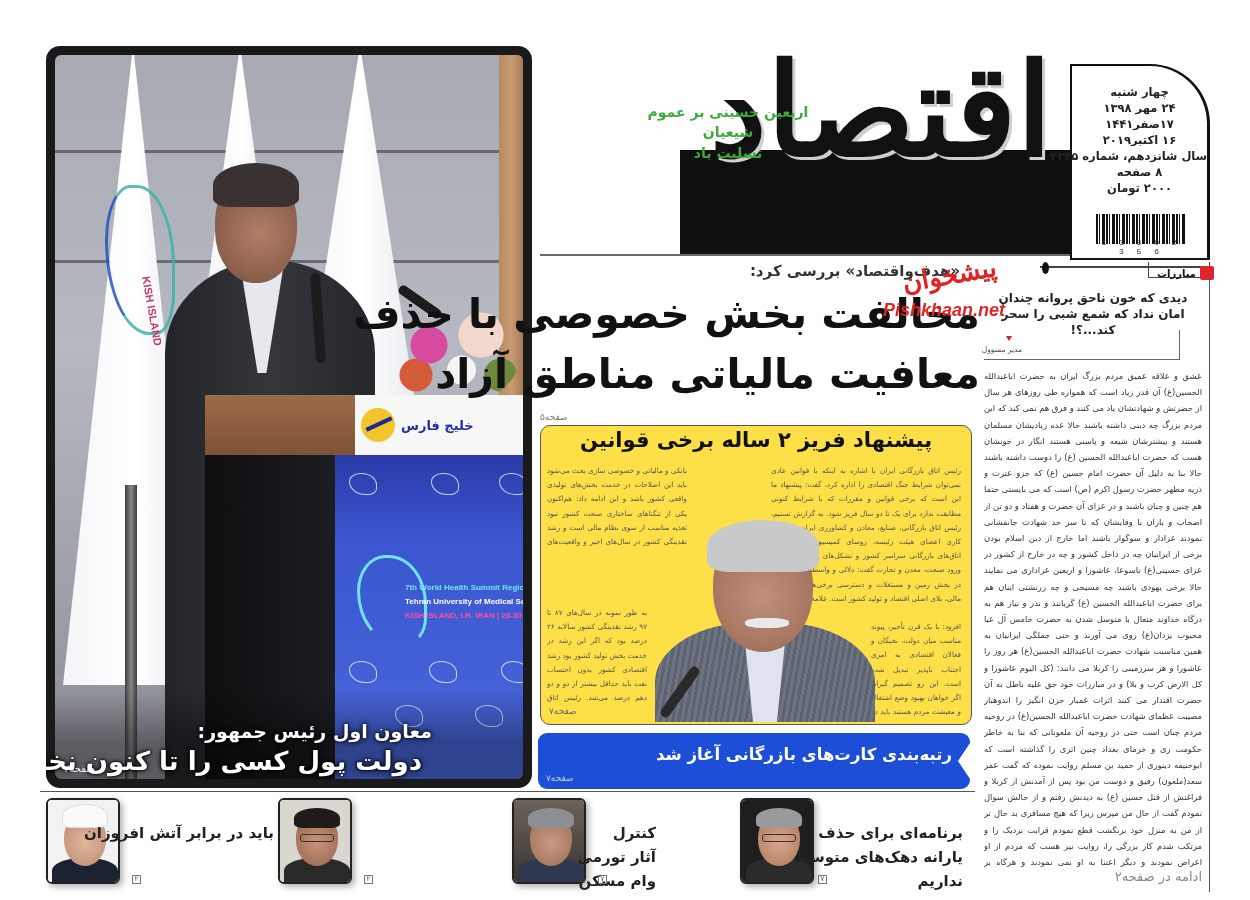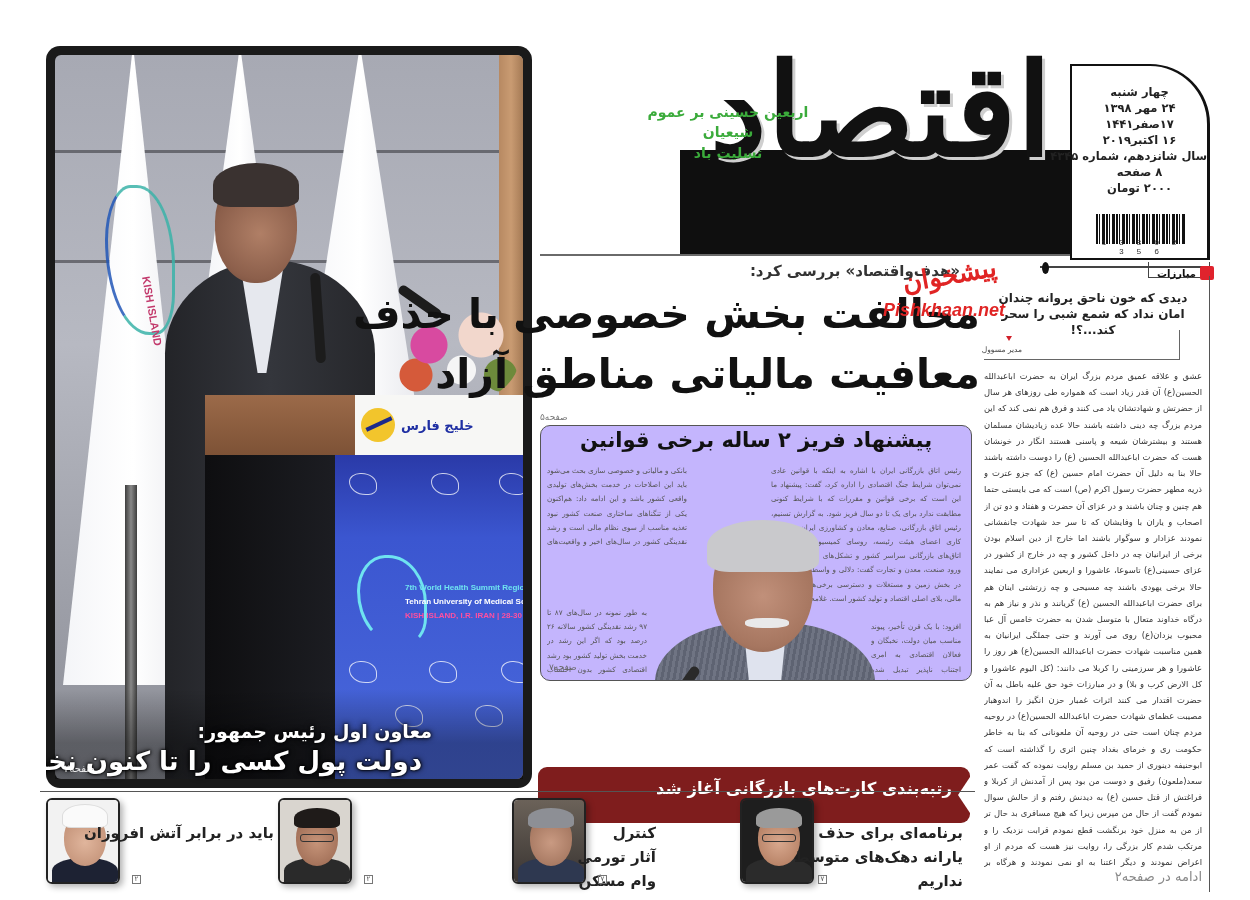--- a/index.html
+++ b/index.html
@@ -68,39 +68,39 @@
   .barcode-num { position: absolute; left: 24px; bottom: 2px; width: 90px; font-size: 8px; color: #333; direction: ltr; letter-spacing: 4px; font-family: "Liberation Mono", monospace; text-align: center; }
 
   
   .main-story { position: absolute; left: 540px; top: 260px; width: 440px; }
   .main-kicker { position: absolute; right: 20px; top: 2px; font-size: 15px; font-weight: bold; color: #333; white-space: nowrap; }
   .main-h1 { position: absolute; right: 0; top: 24px; width: 440px; text-align: center; font-size: 41px; font-weight: bold; color: #111; line-height: 60px; letter-spacing: -1px; white-space: nowrap; }
   .main-h1.l2 { top: 84px; }
   .main-pageref { position: absolute; left: 0; top: 152px; font-size: 9px; color: #777; }
 
   
-  .sub-box { position: absolute; left: 540px; top: 425px; width: 432px; height: 256px; border: 1.5px solid #555; border-radius: 10px; background: #c4b5fd; overflow: hidden; }
+  .sub-box { position: absolute; left: 540px; top: 425px; width: 432px; height: 300px; border: 1.5px solid #555; border-radius: 10px; background: #fde047; overflow: hidden; }
   .sub-title { position: absolute; top: 2px; left: 0; right: 0; text-align: center; font-size: 21px; font-weight: bold; color: #111; }
   .col-text { position: absolute; font-size: 7.2px; line-height: 14.2px; color: #555; text-align: justify; }
   .col-text.right { right: 10px; top: 38px; width: 190px; }
   .col-text.left { left: 6px; top: 38px; width: 140px; }
   .col-text.right2 { right: 10px; top: 194px; width: 90px; }
   .col-text.left2 { left: 6px; top: 180px; width: 100px; }
   .sub-pageref { position: absolute; left: 8px; bottom: 8px; font-size: 9px; color: #666; }
   .portrait { position: absolute; left: 104px; top: 88px; width: 230px; height: 208px; overflow: hidden; }
   .portrait .suit { position: absolute; left: 10px; bottom: 0; width: 220px; height: 100px; background: repeating-linear-gradient(100deg,#6f7483 0 3px,#5e6372 3px 6px); border-radius: 45% 45% 0 0 / 60% 60% 0 0; }
   .portrait .shirt { position: absolute; left: 90px; bottom: 0; width: 60px; height: 90px; background: #dfe3ee; clip-path: polygon(15% 0, 85% 0, 70% 100%, 30% 100%); }
   .portrait .neck { position: absolute; left: 98px; bottom: 80px; width: 44px; height: 30px; background: #a97b61; }
   .portrait .head { position: absolute; left: 68px; top: 14px; width: 100px; height: 124px; border-radius: 46% 46% 50% 50%; background: radial-gradient(circle at 50% 55%, #c1907a 0%, #a67660 60%, #7b5442 100%); }
   .portrait .hair { position: absolute; left: 62px; top: 6px; width: 112px; height: 52px; border-radius: 50% 50% 20% 20%; background: #c9c9cc; }
   .portrait .mustache { position: absolute; left: 100px; top: 104px; width: 44px; height: 10px; background: #e9e9ea; border-radius: 40%; }
   .portrait .mic2 { position: absolute; left: 30px; bottom: 0; width: 10px; height: 60px; background: #2a2a2a; transform: rotate(35deg); border-radius: 5px; }
 
   
-  .black-banner { position: absolute; left: 538px; top: 767px; width: 432px; height: 56px; background: #7f1d1d; border-radius: 9px; }
+  .black-banner { position: absolute; left: 538px; top: 733px; width: 432px; height: 56px; background: #1d4ed8; border-radius: 9px; }
   .black-banner .arrow { position: absolute; right: 0; top: 10px; width: 0; height: 0; border-top: 18px solid transparent; border-bottom: 18px solid transparent; border-right: 12px solid #fff; }
   .black-banner .txt { position: absolute; right: 18px; top: 12px; color: #fff; font-size: 16.5px; font-weight: bold; white-space: nowrap; }
   .black-banner .ref { position: absolute; left: 8px; bottom: 6px; color: #ccc; font-size: 9px; }
 
   
   .editorial { position: absolute; left: 980px; top: 262px; width: 230px; height: 630px; }
   .ed-topline { position: absolute; left: 60px; right: 0; top: 4px; height: 1.5px; background: #444; }
   .ed-pin { position: absolute; left: 62px; top: 0; width: 7px; height: 12px; border-radius: 50%; background: #111; }
   .ed-label-box { position: absolute; right: 0; top: 0; width: 62px; height: 16px; border: 1px solid #444; border-top: none; }
   .ed-red { position: absolute; right: -4px; top: 4px; width: 14px; height: 14px; background: #e0232d; border-radius: 2px; }

